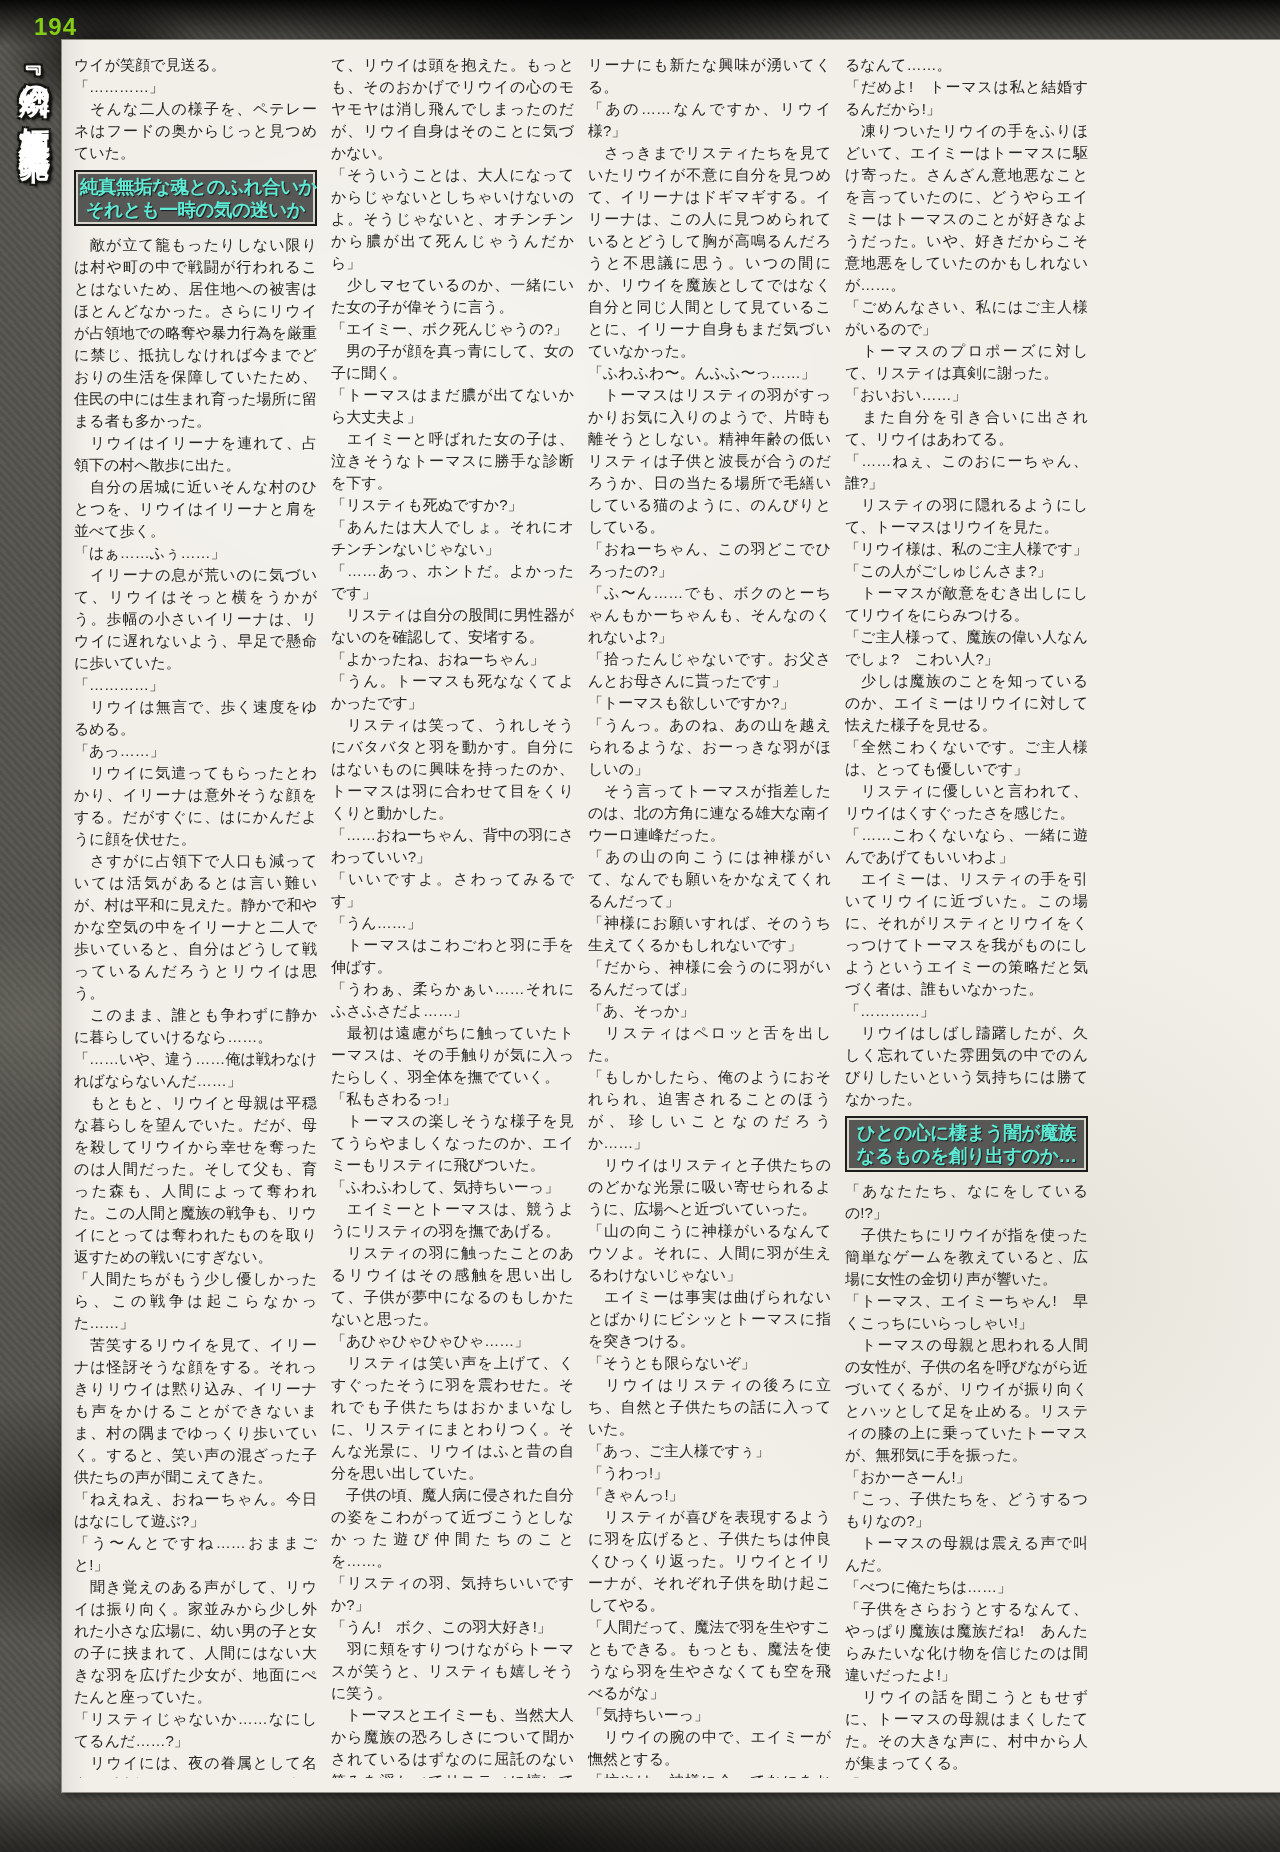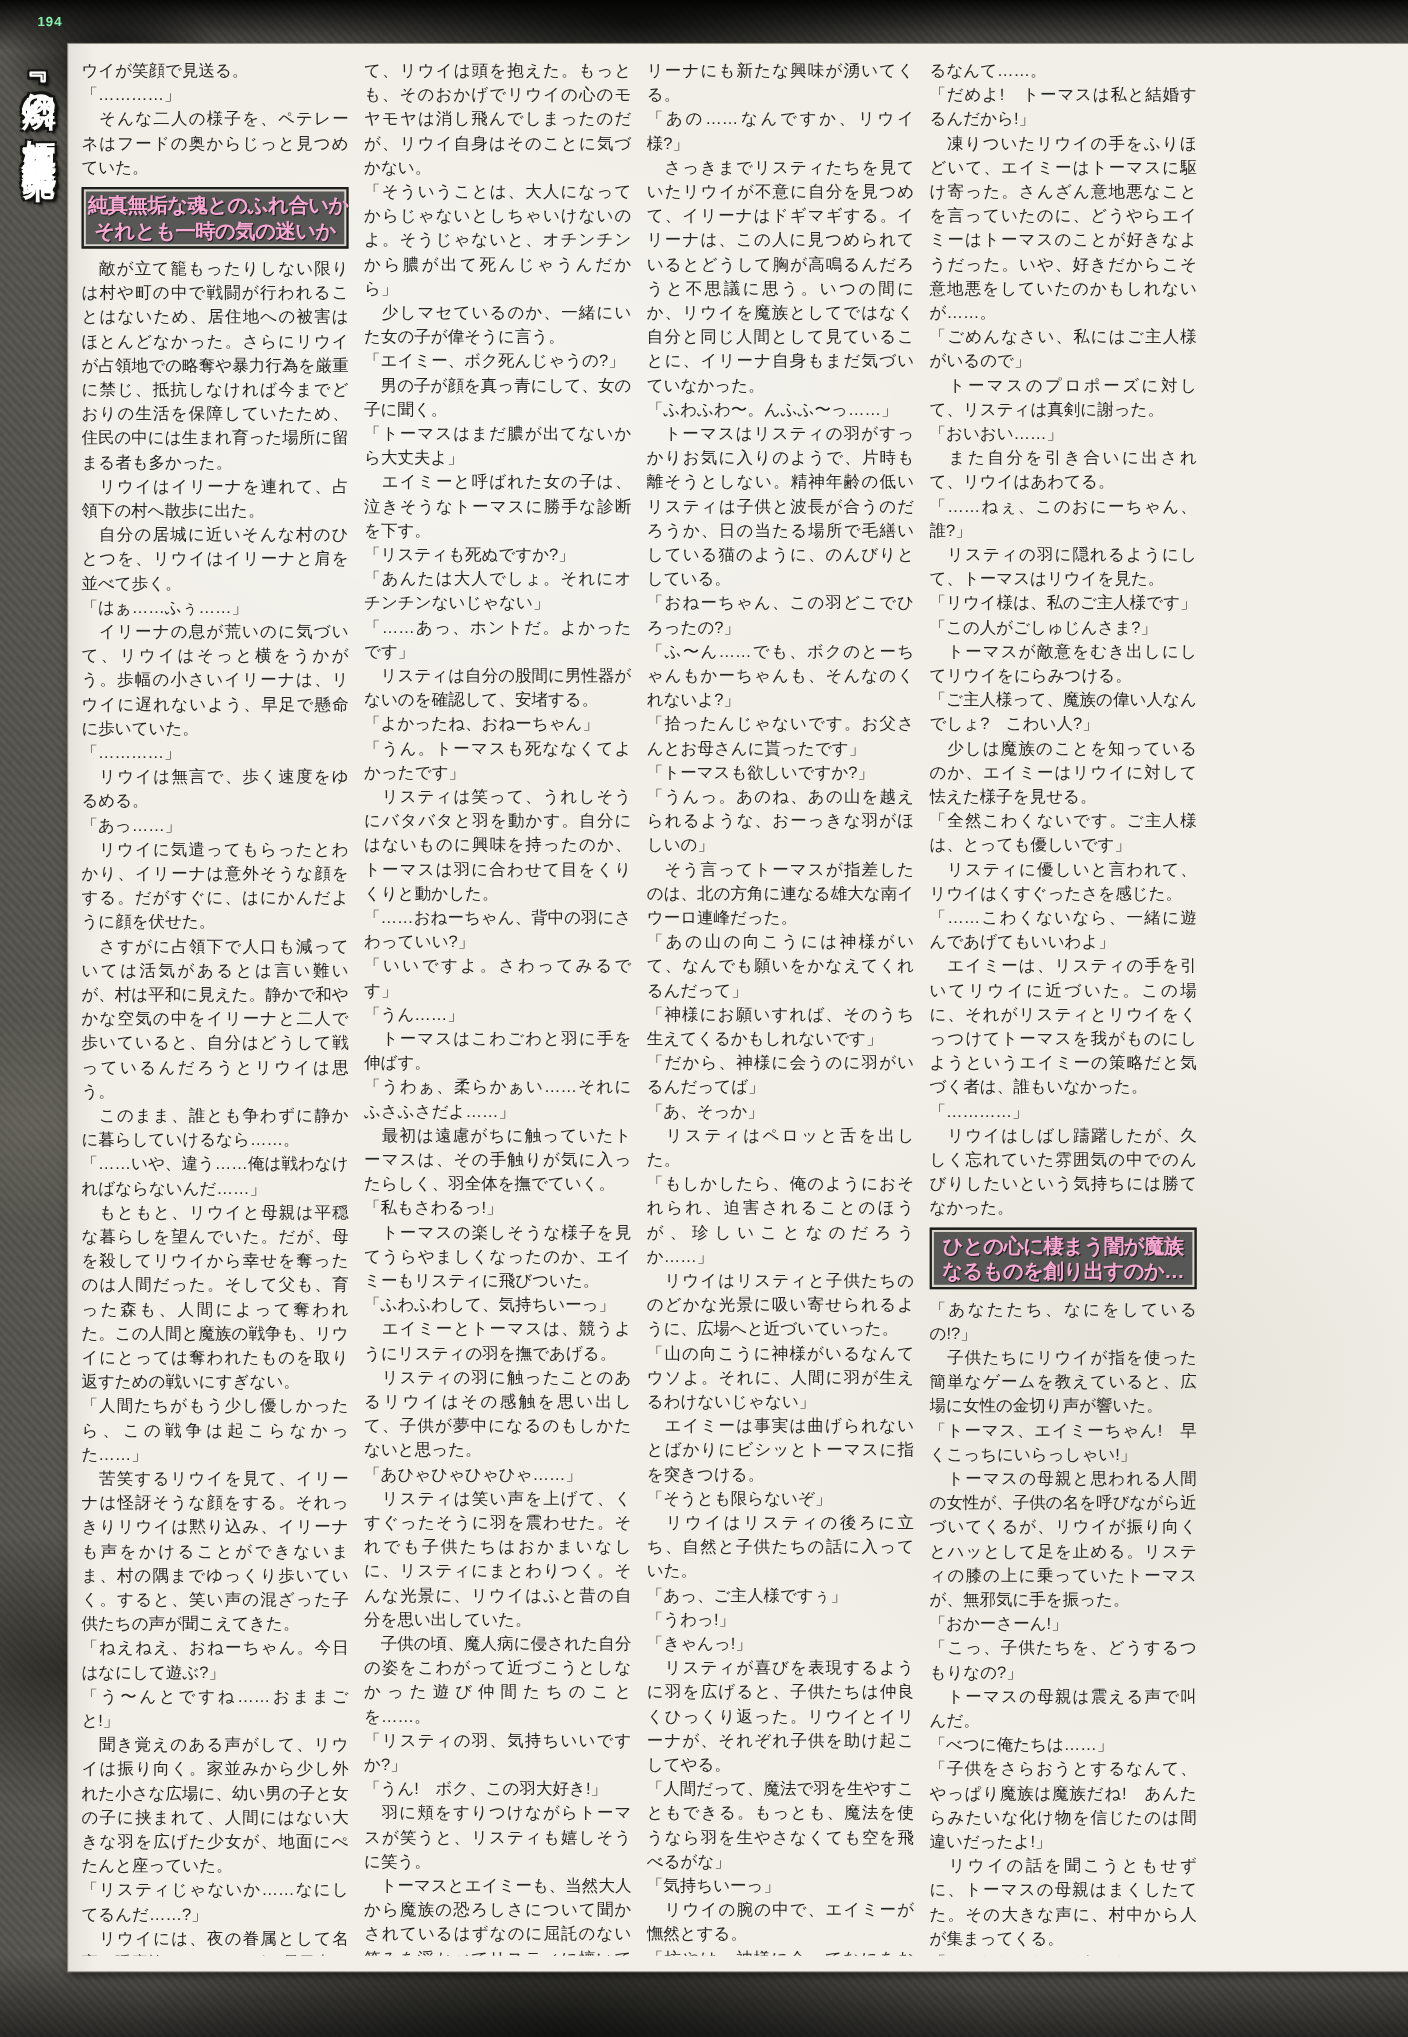--- a/index.html
+++ b/index.html
@@ -16,21 +16,21 @@
       radial-gradient(250px 160px at 92% 35%, rgba(175,172,152,.25), transparent 70%),
       radial-gradient(350px 220px at 97% 62%, rgba(25,25,20,.55), transparent 70%),
       radial-gradient(300px 180px at 90% 88%, rgba(160,158,140,.22), transparent 70%),
       radial-gradient(520px 220px at 40% 100%, rgba(18,18,14,.7), transparent 75%),
       radial-gradient(200px 140px at 2% 55%, rgba(150,148,130,.22), transparent 70%),
       radial-gradient(260px 180px at 4% 82%, rgba(22,22,18,.6), transparent 70%),
       repeating-linear-gradient(47deg, rgba(255,255,255,.03) 0 3px, rgba(0,0,0,.05) 3px 6px);
   }
   .page-number{
     position:absolute;left:34px;top:13px;
-    font-size:12px;font-weight:bold;color:#86efac;
+    font-size:24px;font-weight:bold;color:#84cc16;
     letter-spacing:1px;
     text-align:right;
   }
   .sidebar-title{
     position:absolute;left:8px;top:56px;height:1740px;
     writing-mode:vertical-rl;text-orientation:upright;
     font-family:"DejaVu Serif", serif;font-weight:bold;
     font-size:31px;line-height:54px;letter-spacing:3px;color:#ffffff;
     text-shadow:-2px -2px 0 #141410,2px -2px 0 #141410,-2px 2px 0 #141410,2px 2px 0 #141410,0 0 4px #000,3px 3px 3px rgba(0,0,0,.8);
   }
@@ -55,21 +55,21 @@
   .para{margin:0;}
   .sec-header{
     margin:6px 0 8px 0;
     background:#575755;
     border:2px solid #1d1d1a;
     box-shadow:inset 0 0 0 2px #d8d6cc;
     padding:3px 4px;
     text-align:center;
   }
   .sec-header-line{
-    font-size:18.5px;line-height:23px;font-weight:bold;color:#f9a8d4;
+    font-size:18.5px;line-height:23px;font-weight:bold;color:#5eead4;
     letter-spacing:-0.5px;white-space:nowrap;
     text-shadow:1px 1px 1px rgba(0,0,0,.7);
   }
 </style>
 </head>
 <body>
 
 <div class="page-number">194</div>
 
 <div class="sidebar-title">

